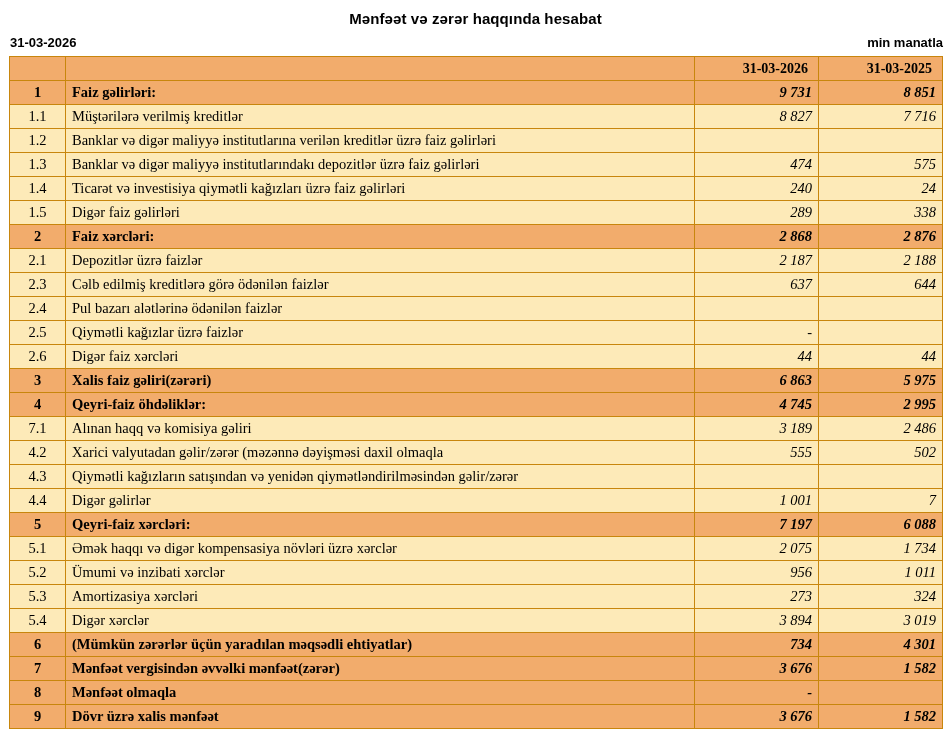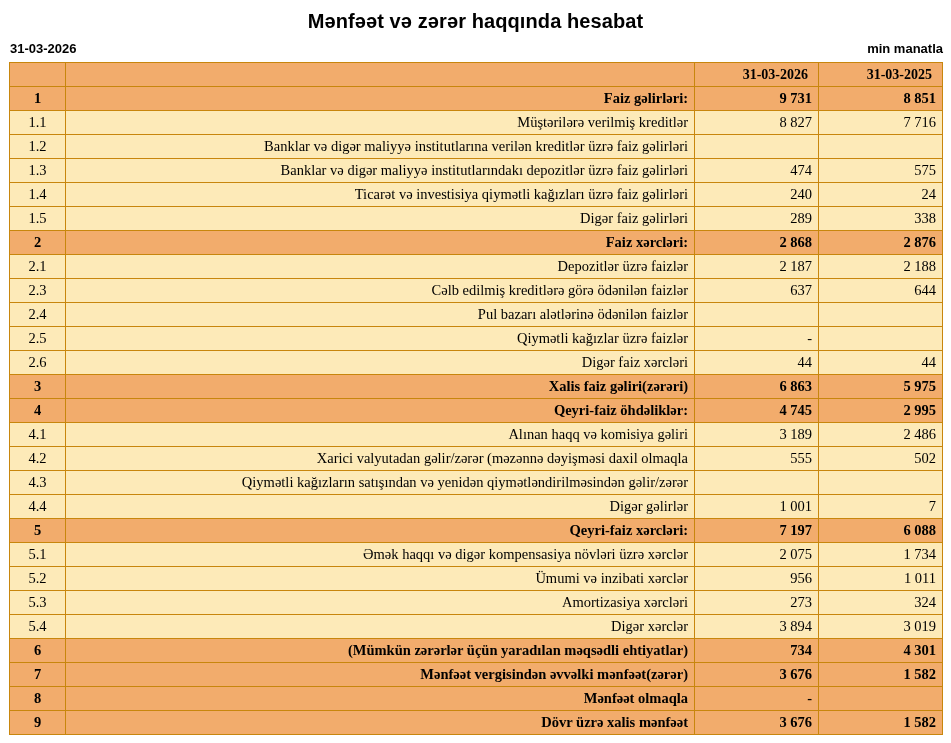--- a/index.html
+++ b/index.html
@@ -18,21 +18,21 @@
     position: relative;
     width: 951px;
     height: 743px;
     box-sizing: border-box;
     padding: 0;
   }
   .doc-title {
     text-align: center;
     font-family: "Liberation Sans", sans-serif;
     font-weight: bold;
-    font-size: 20px;
+    font-size: 15px;
     margin-top: 10px;
     margin-bottom: 8px;
     letter-spacing: 0.1px;
   }
   .meta-row {
     display: flex;
     justify-content: space-between;
     align-items: flex-end;
     font-family: "Liberation Sans", sans-serif;
     font-weight: bold;
@@ -73,25 +73,26 @@
     background: #f2ac6c;
     font-weight: bold;
   }
   tr.detail td {
     background: #fdeab8;
   }
   td.num {
     text-align: center;
   }
   td.desc {
-    text-align: right;
+    text-align: left;
   }
   td.val {
     text-align: right;
     padding-right: 10px;
+    font-style: italic;
   }
   thead th.val {
     text-align: right;
     padding-right: 10px;
   }
 </style>
 </head>
 <body>
 
 <div class="page">
@@ -197,21 +198,21 @@
           <td class="val">6 863</td>
           <td class="val">5 975</td>
         </tr>
         <tr class="section">
           <td class="num">4</td>
           <td class="desc">Qeyri-faiz öhdəliklər:</td>
           <td class="val">4 745</td>
           <td class="val">2 995</td>
         </tr>
         <tr class="detail">
-          <td class="num">4.1</td>
+          <td class="num">7.1</td>
           <td class="desc">Alınan haqq və komisiya gəliri</td>
           <td class="val">3 189</td>
           <td class="val">2 486</td>
         </tr>
         <tr class="detail">
           <td class="num">4.2</td>
           <td class="desc">Xarici valyutadan gəlir/zərər (məzənnə dəyişməsi daxil olmaqla</td>
           <td class="val">555</td>
           <td class="val">502</td>
         </tr>

